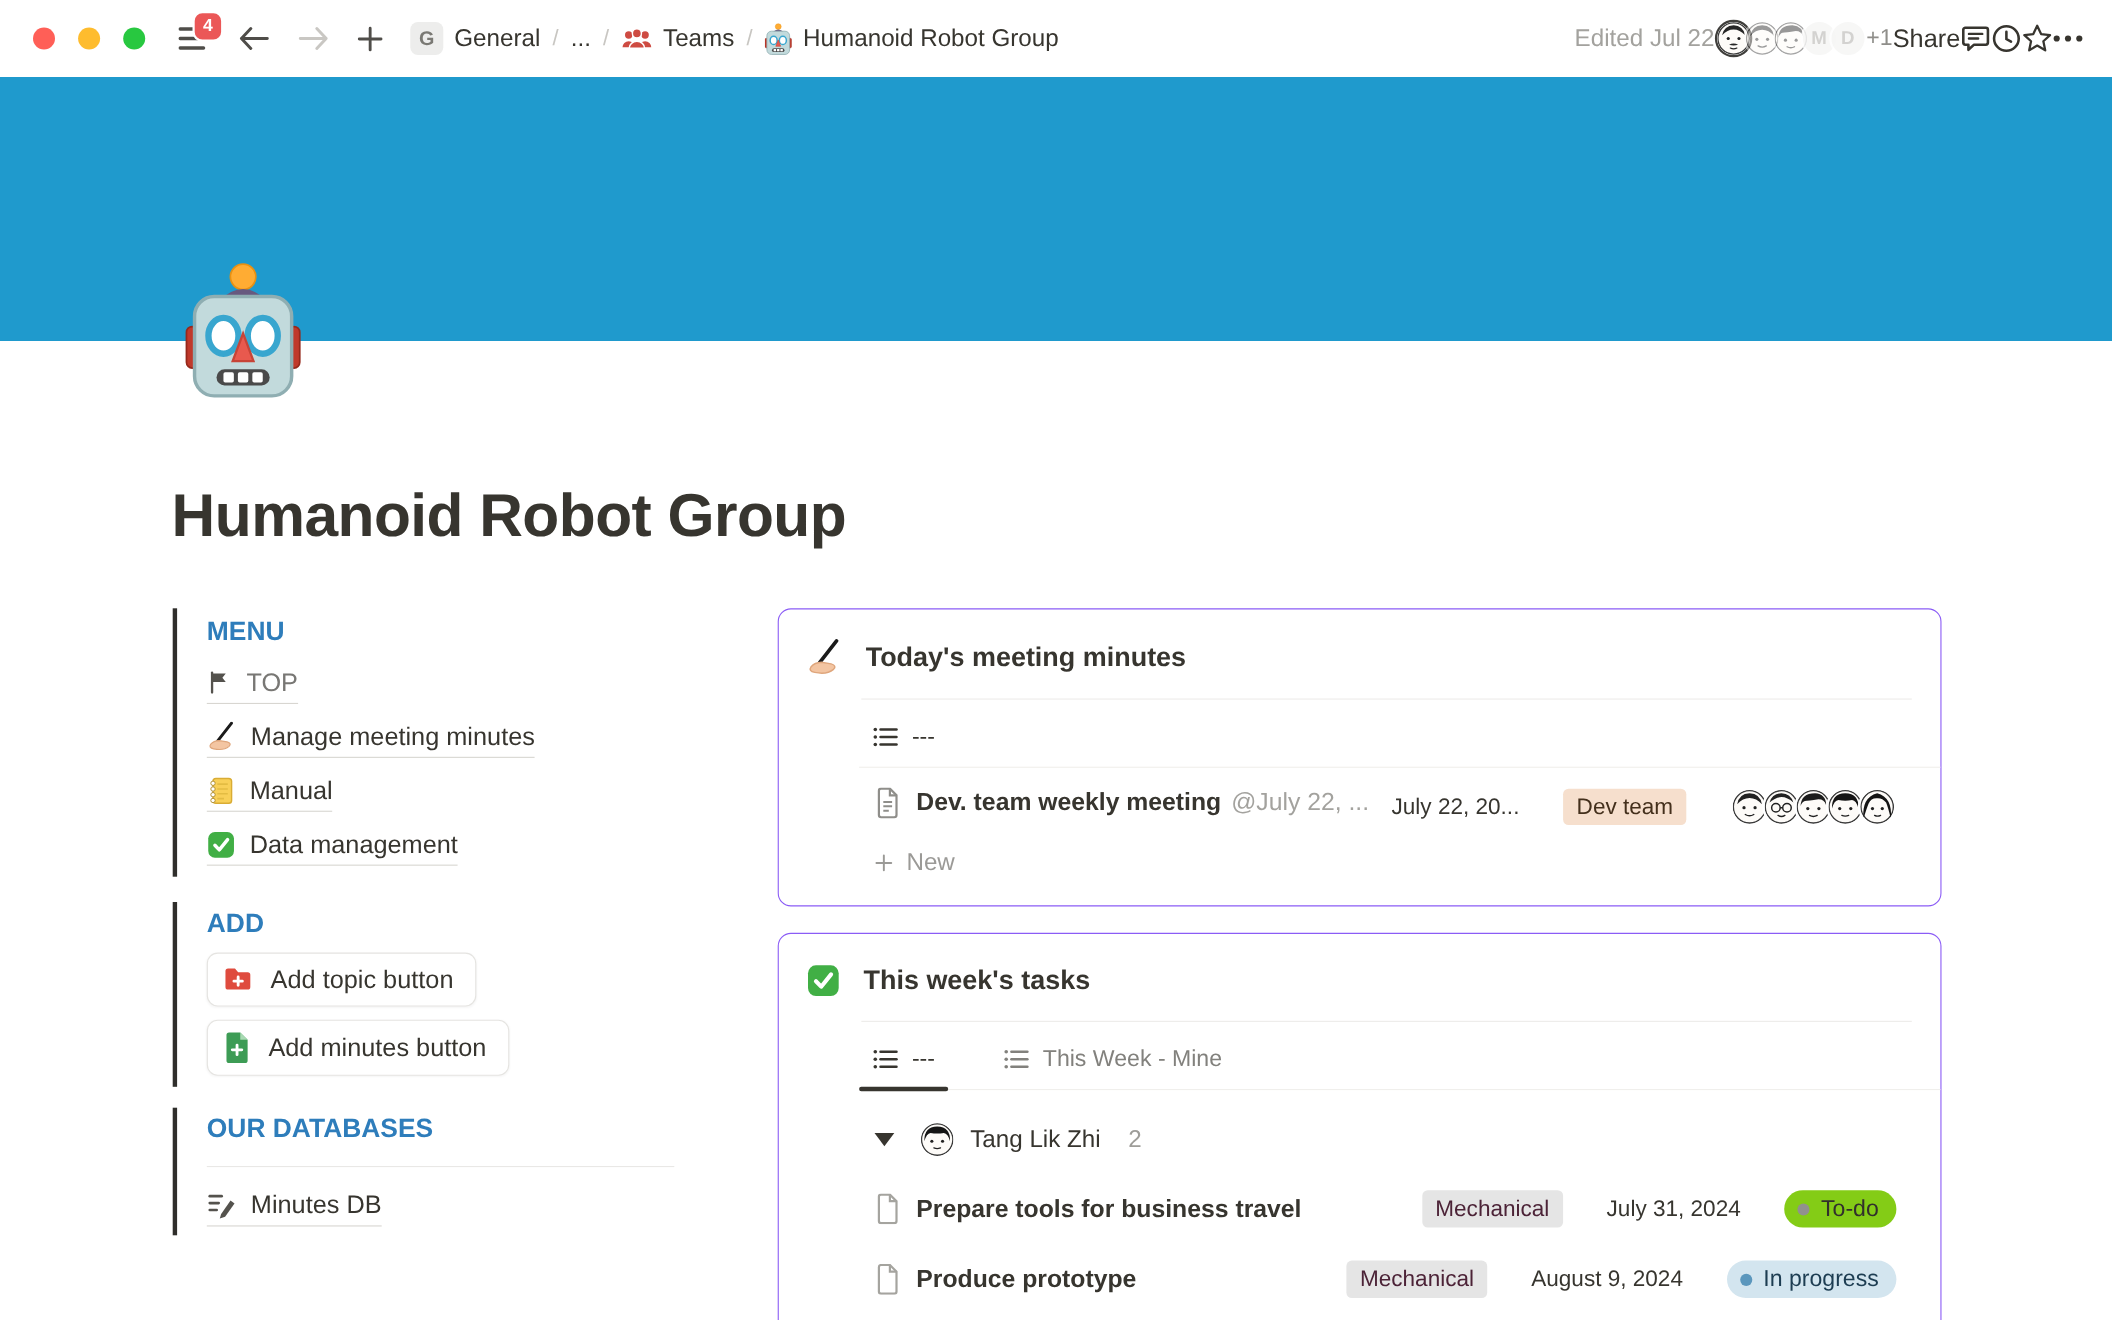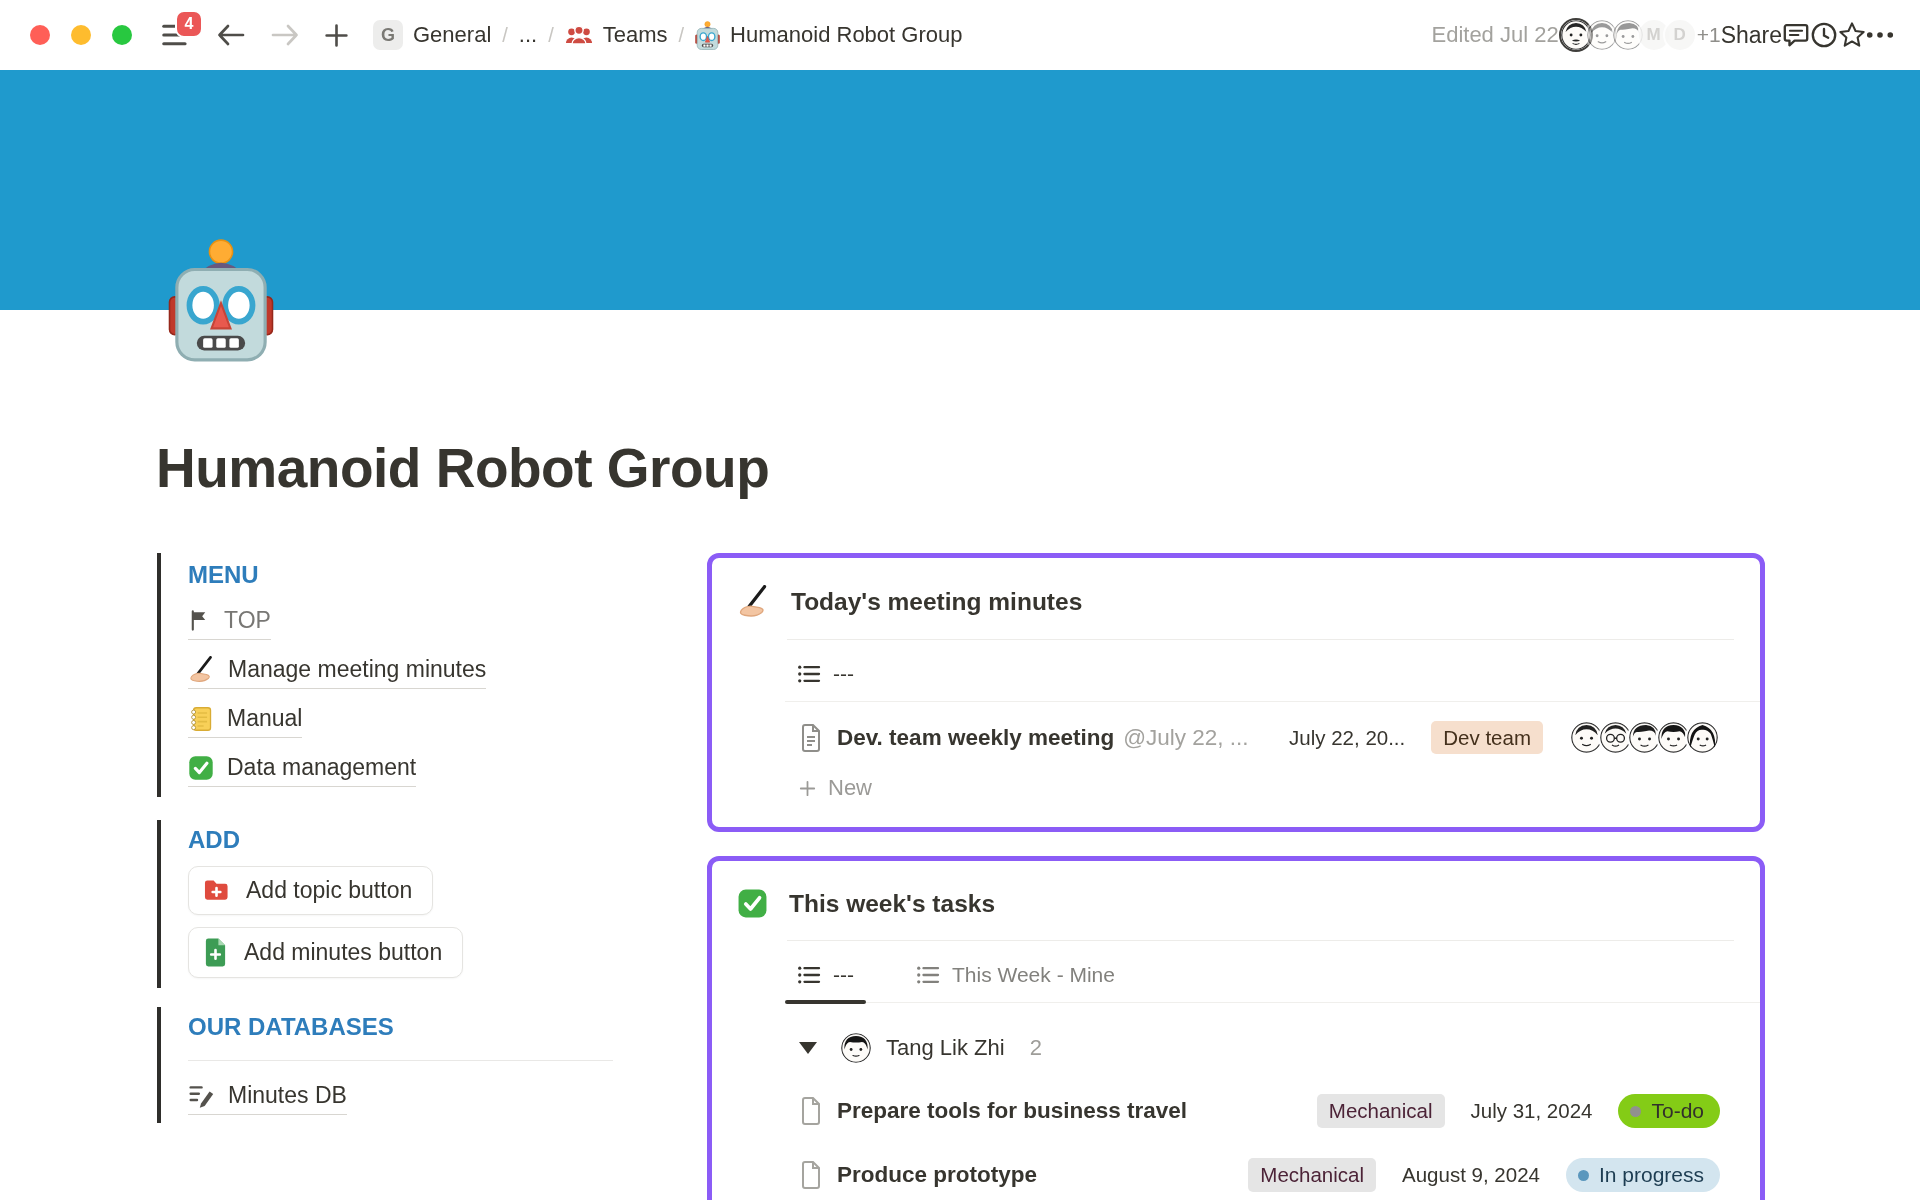--- a/index.html
+++ b/index.html
@@ -65,38 +65,38 @@
   .add-quote { margin-top:23px; padding-top:6px; padding-bottom:10px; }
   .add-btn { display:flex; align-items:center; gap:16px; width:max-content;
     border:1px solid #E5E4E1; border-radius:10px; background:#fff; padding:10px 20px 10px 14px;
     margin-top:12px; font-size:23px; color:#37352F; box-shadow:0 1px 2px rgba(15,15,15,.04); cursor:pointer; }
 
   .db-quote { margin-top:19px; padding-top:6px; height:116px; }
   .db-divider { border-top:1px solid #E9E8E6; margin-top:19px; width:425px; }
   .db-item { margin-top:21px; }
 
   
-  .card { border:5px solid #8b5cf6; border-radius:12px; background:#fff; }
+  .card { border:1px solid #8b5cf6; border-radius:12px; background:#fff; }
   .card1 { margin-top:8px; margin-bottom:24px; }
   .card2 { height:520px; }
   .card-header { display:flex; align-items:center; gap:21px; padding:27px 26px 21px 25px; }
   .card-title { font-size:24.5px; font-weight:700; color:#37352F; }
   .card-hr { border-top:1px solid #EDECE9; margin:0 26px 0 75px; }
   .tabbar { margin-left:73px; margin-right:0; border-bottom:1px solid #F0EFEC; display:flex; gap:38px; padding-top:22px; }
   .view-tab { display:flex; align-items:center; gap:12px; font-size:21px; padding:0 12px 15px 12px;
     position:relative; cursor:pointer; }
   .view-tab.active { color:#37352F; font-weight:500; }
   .view-tab.inactive { color:#82817D; }
   .view-tab.active.underlined::after { content:""; position:absolute; left:0; right:0; bottom:-2px;
     height:4px; background:#37352F; border-radius:2px; }
 
-  .db-row { display:flex; align-items:center; margin:0 40px 0 87px; padding:18px 0 8px; }
+  .db-row { display:flex; align-items:flex-start; margin:0 40px 0 87px; padding:18px 0 8px; }
   .row-title { font-size:22.5px; font-weight:600; color:#37352F; white-space:nowrap; }
   .row-mention { font-size:22.5px; color:#A3A29E; margin-left:9px; white-space:nowrap; }
-  .row-right { display:flex; align-items:center; gap:26px; margin-left:auto; }
+  .row-right { display:flex; align-items:center; gap:40px; margin-left:auto; }
   .row-date { font-size:20.5px; color:#37352F; white-space:nowrap; }
   .tag { font-size:20.5px; padding:4px 12px; border-radius:5px; white-space:nowrap; line-height:1.25; }
   .tag-brown { background:#F6DFCD; color:#44301C; }
   .tag-pink { background:#e5e5e5; color:#4C2337; }
   .mini-avatars { display:flex; }
   .mini-avatars .avatar { width:35px; height:35px; margin-left:-6px; border:2px solid #fff; opacity:1; }
   .mini-avatars .avatar:first-child { margin-left:0; }
   .new-row { display:flex; align-items:center; gap:12px; margin-left:87px; padding:12px 0 26px;
     color:#9B9A97; font-size:22px; cursor:pointer; }
 

